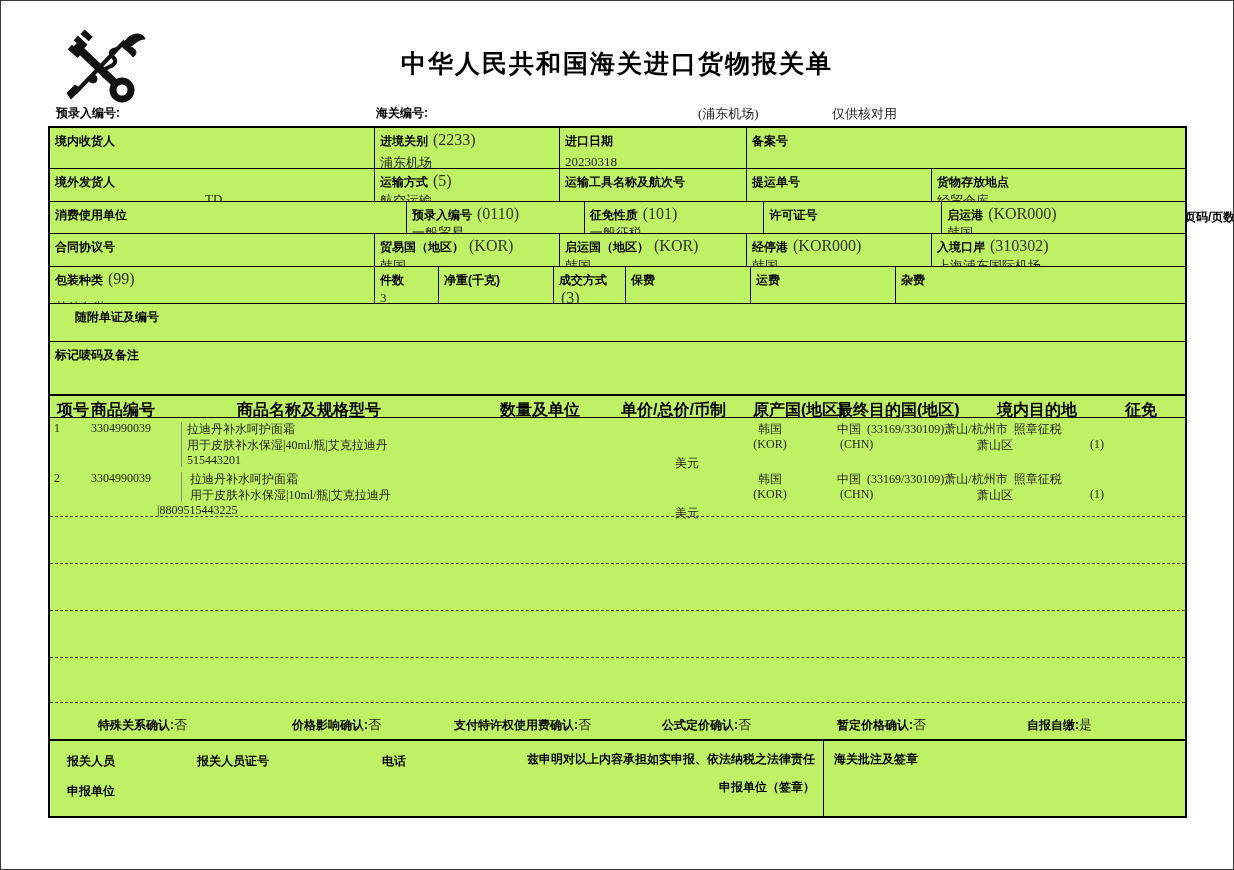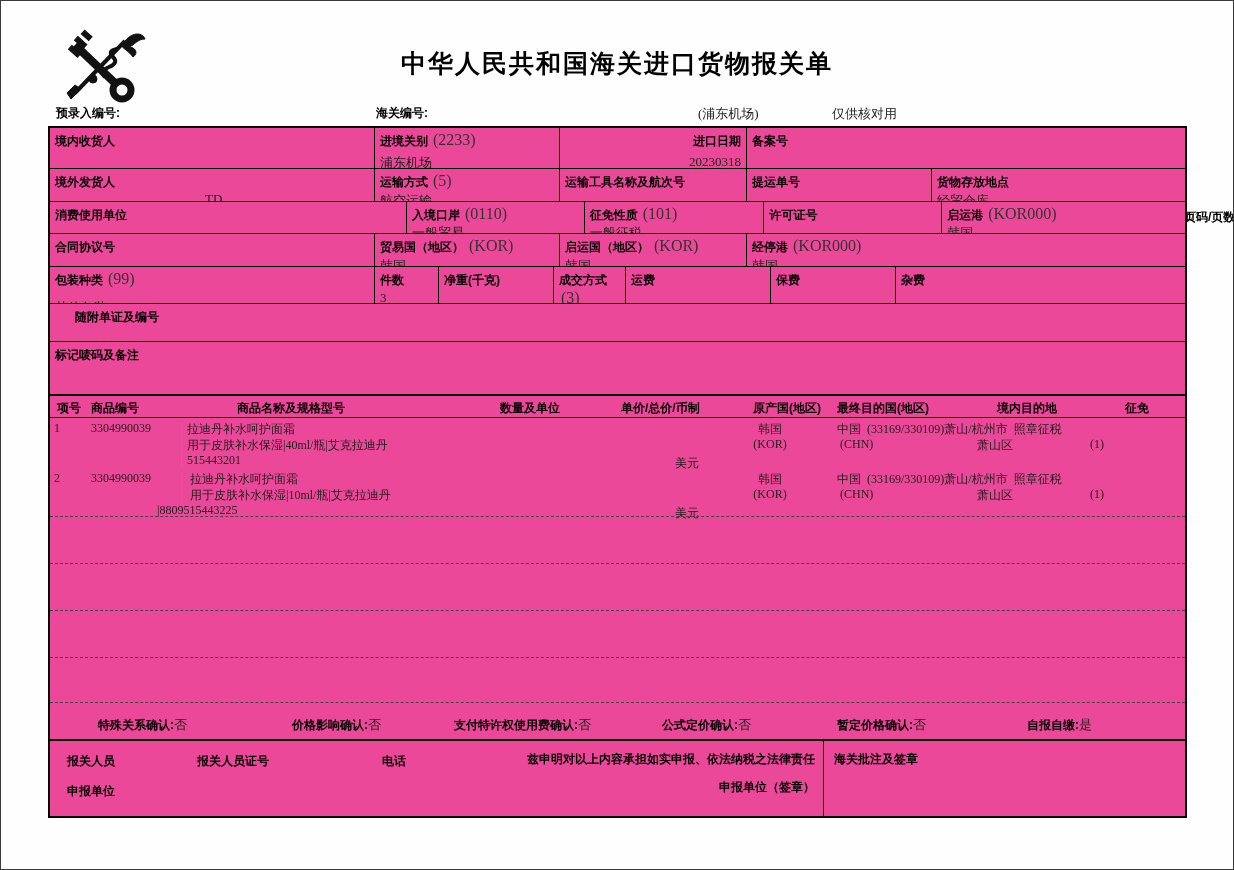--- a/index.html
+++ b/index.html
@@ -21,32 +21,32 @@
   .title {
     position:absolute; top:46px; left:50%; transform:translateX(-50%);
     font-size:25px; font-weight:bold; letter-spacing:2px; white-space:nowrap;
   }
   .logo { position:absolute; left:58px; top:26px; }
   .topbar span { position:absolute; top:104px; }
 
   
   .form {
     position:absolute; left:47px; top:125px; width:1139px; height:692px;
-    border:2px solid #000; background:#ec4899;
+    border:2px solid #000; background:#bef264;
   }
   .row { display:flex; width:100%; border-bottom:1px solid #000; }
   .cell { border-right:1px solid #000; padding:3px 5px; overflow:hidden; }
   .cell:last-child { border-right:none; }
   .cell .val { margin-top:4px; }
 
   .r1 { height:41px; } .r2 { height:33px; } .r3 { height:32px; } .r4 { height:33px; }
   .r5 { height:37px; } .r6 { height:38px;padding-left:20px; }
   .r7 { height:54px; border-bottom:2px solid #000; }
   .ghead { height:22px; position:relative; border-bottom:1px solid #000; }
-  .ghead .lbl { position:absolute; top:4px; font-size:12px; }
+  .ghead .lbl { position:absolute; top:4px; font-size:16px; }
   .garea { height:285px; position:relative; border-bottom:1px dashed #444; }
   .dashline { position:absolute; left:0; right:0; border-top:1px dashed #444; }
   .confirm { height:38px; position:relative; border-bottom:2px solid #000; }
   .confirm .pair { position:absolute; top:12px; white-space:nowrap; }
   .confirm .pair .val { font-size:13px; }
   .footer { flex:1; display:flex; border-bottom:none; height:75px; }
   .f-left { position:relative; width:774px; border-right:1px solid #000; }
   .f-right { position:relative; flex:1; }
 
   .item { position:absolute; left:0; width:100%; height:50px; }
@@ -95,21 +95,21 @@
 <div class="form">
 
   <div class="row r1">
     <div class="cell" style="width:325px;">
       <span class="lbl">境内收货人</span>
     </div>
     <div class="cell" style="width:185px;">
       <div><span class="lbl">进境关别</span><span class="code">(2233)</span></div>
       <div class="val">浦东机场</div>
     </div>
-    <div class="cell" style="width:187px;text-align:right;">
+    <div class="cell" style="width:187px;">
       <div><span class="lbl">进口日期</span></div>
       <div class="val">20230318</div>
     </div>
     <div class="cell" style="width:253px;">
       <span class="lbl">备案号</span>
     </div>
   </div>
 
   <div class="row r2">
     <div class="cell" style="width:325px;">
@@ -130,21 +130,21 @@
       <div><span class="lbl">货物存放地点</span></div>
       <div class="val" style="margin-top:1px;">经贸仓库</div>
     </div>
   </div>
 
   <div class="row r3">
     <div class="cell" style="width:372px;">
       <span class="lbl">消费使用单位</span>
     </div>
     <div class="cell" style="width:185px;">
-      <div><span class="lbl">入境口岸</span><span class="code">(0110)</span></div>
+      <div><span class="lbl">预录入编号</span><span class="code">(0110)</span></div>
       <div class="val" style="margin-top:0;">一般贸易</div>
     </div>
     <div class="cell" style="width:187px;">
       <div><span class="lbl">征免性质</span><span class="code">(101)</span></div>
       <div class="val" style="margin-top:0;">一般征税</div>
     </div>
     <div class="cell" style="width:185px;">
       <span class="lbl">许可证号</span>
     </div>
     <div class="cell" style="width:253px;">
@@ -161,44 +161,48 @@
       <div><span class="lbl">贸易国（地区）</span><span class="code">(KOR)</span></div>
       <div class="val" style="margin-top:1px;">韩国</div>
     </div>
     <div class="cell" style="width:187px;">
       <div><span class="lbl">启运国（地区）</span><span class="code">(KOR)</span></div>
       <div class="val" style="margin-top:1px;">韩国</div>
     </div>
     <div class="cell" style="width:185px;">
       <div><span class="lbl">经停港</span><span class="code">(KOR000)</span></div>
       <div class="val" style="margin-top:1px;">韩国</div>
+    </div>
+    <div class="cell" style="width:253px;">
+      <div><span class="lbl">入境口岸</span><span class="code">(310302)</span></div>
+      <div class="val" style="margin-top:1px;">上海浦东国际机场</div>
     </div>
   </div>
 
   <div class="row r5">
     <div class="cell" style="width:325px;">
       <div><span class="lbl">包装种类</span><span class="code">(99)</span></div>
       <div class="val" style="margin-top:10px;">其他包装</div>
     </div>
     <div class="cell" style="width:64px;">
       <div><span class="lbl">件数</span></div>
       <div class="val" style="margin-top:1px;">3</div>
     </div>
     <div class="cell" style="width:115px;">
       <span class="lbl">净重(千克)</span>
     </div>
     <div class="cell" style="width:72px;">
       <div><span class="lbl">成交方式</span><span class="code" style="margin-left:2px;">(3)</span></div>
 
     </div>
+    <div class="cell" style="width:125px;">
+      <span class="lbl">保费</span>
+    </div>
     <div class="cell" style="width:145px;">
       <span class="lbl">运费</span>
-    </div>
-    <div class="cell" style="width:125px;">
-      <span class="lbl">保费</span>
     </div>
     <div class="cell" style="width:168px;">
       <span class="lbl">杂费</span>
     </div>
   </div>
 
   <div class="row r6">
     <div class="cell" style="width:100%;">
       <span class="lbl">随附单证及编号</span>
     </div>

